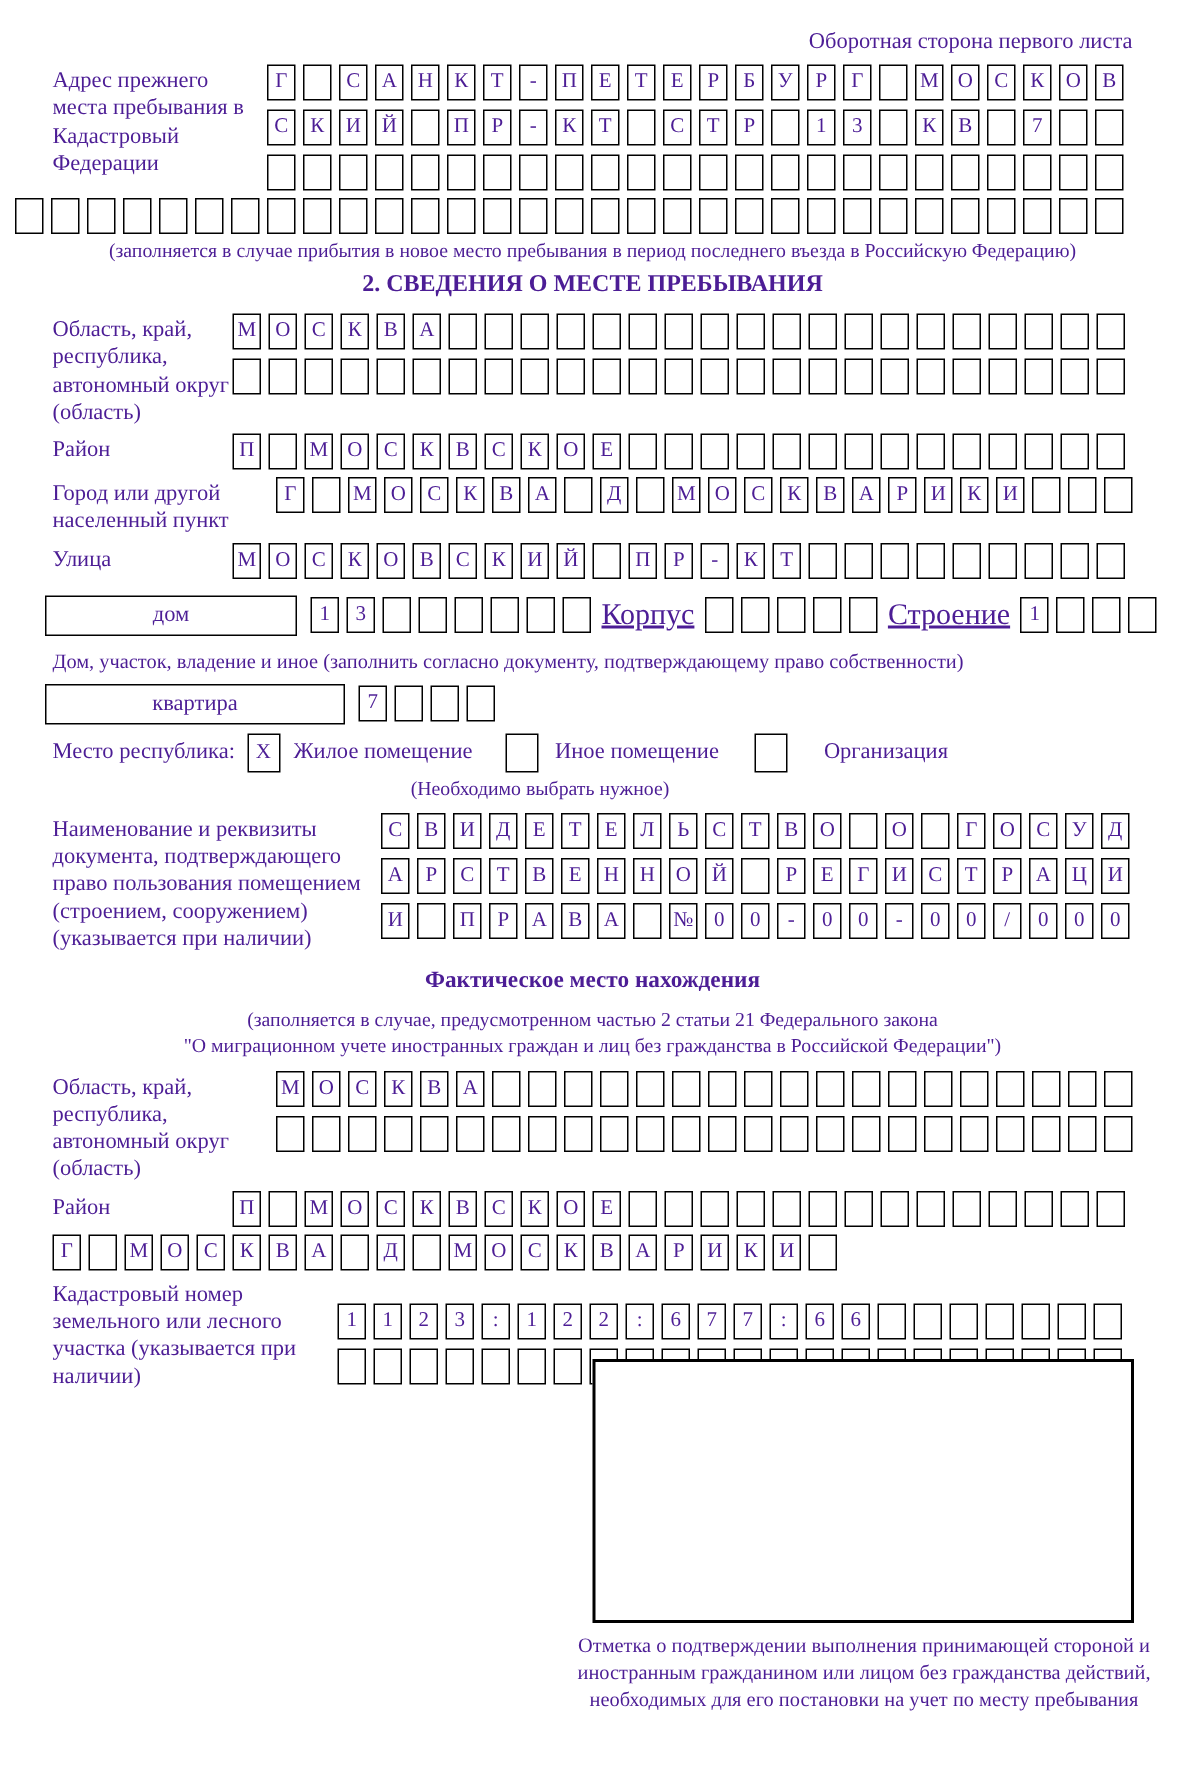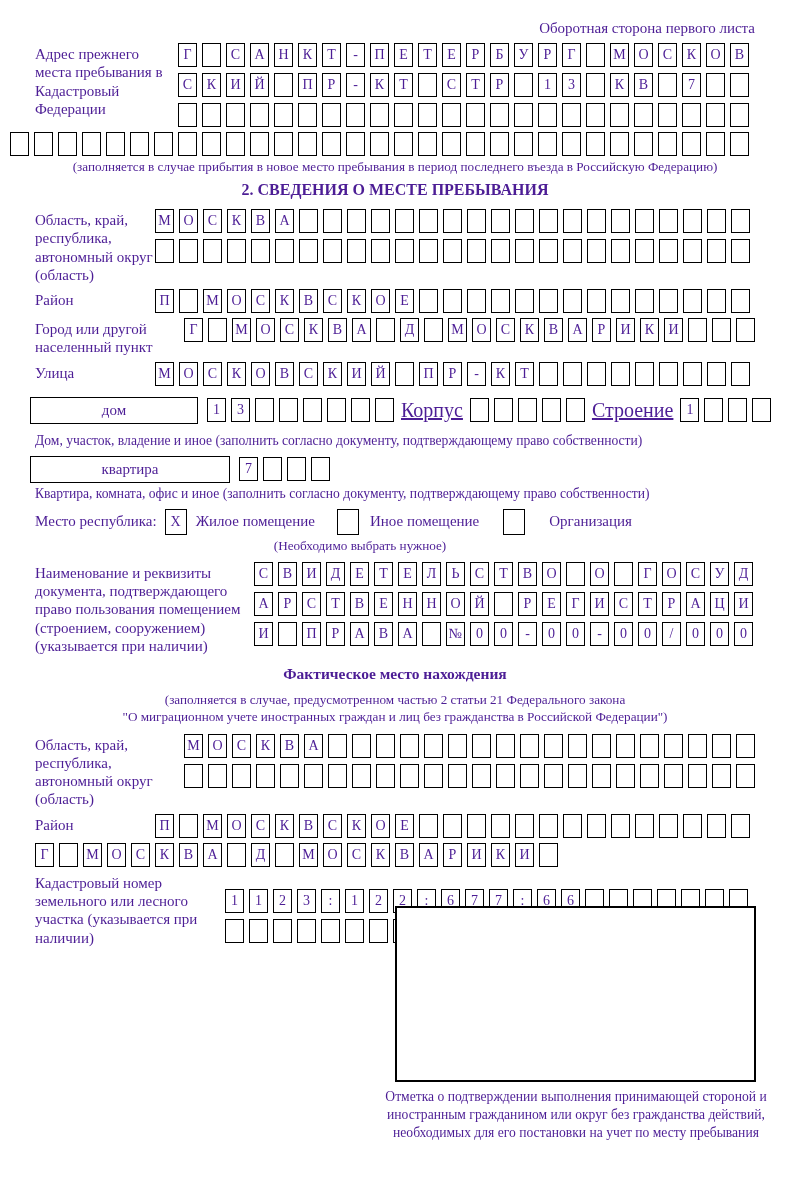--- a/index.html
+++ b/index.html
@@ -366,21 +366,20 @@
 
     <div class="house-row">
       <div class="widebox" style="width:200px">квартира</div>
       <div class="cellrow" style="margin-left:9px">
           <div class="c">7</div>
           <div class="c"></div>
           <div class="c"></div>
           <div class="c"></div>
         </div>
     </div>
-    <div class="caption-left">Квартира, комната, офис и иное (заполнить согласно документу, подтверждающему право собственности)</div>
 
     <div class="stay-row">
       <span>Место республика:</span>
       <div class="cbox" style="margin-left:8px">X</div>
       <span style="margin-left:9px">Жилое помещение</span>
       <div class="cbox" style="margin-left:22px"></div>
       <span style="margin-left:11px">Иное помещение</span>
       <div class="cbox" style="margin-left:24px"></div>
       <span style="margin-left:24px">Организация</span>
     </div>
@@ -634,15 +633,15 @@
             <div class="c"></div>
             <div class="c"></div>
           </div>
       </div>
     </div>
 
   </div>
 
   <div class="bottom">
     <div class="bigbox"></div>
-    <div class="bottom-cap">Отметка о подтверждении выполнения принимающей стороной и иностранным гражданином или округ без гражданства действий, необходимых для его постановки на учет по месту пребывания</div>
+    <div class="bottom-cap">Отметка о подтверждении выполнения принимающей стороной и иностранным гражданином или лицом без гражданства действий, необходимых для его постановки на учет по месту пребывания</div>
   </div>
 </div>
 
 </body></html>

